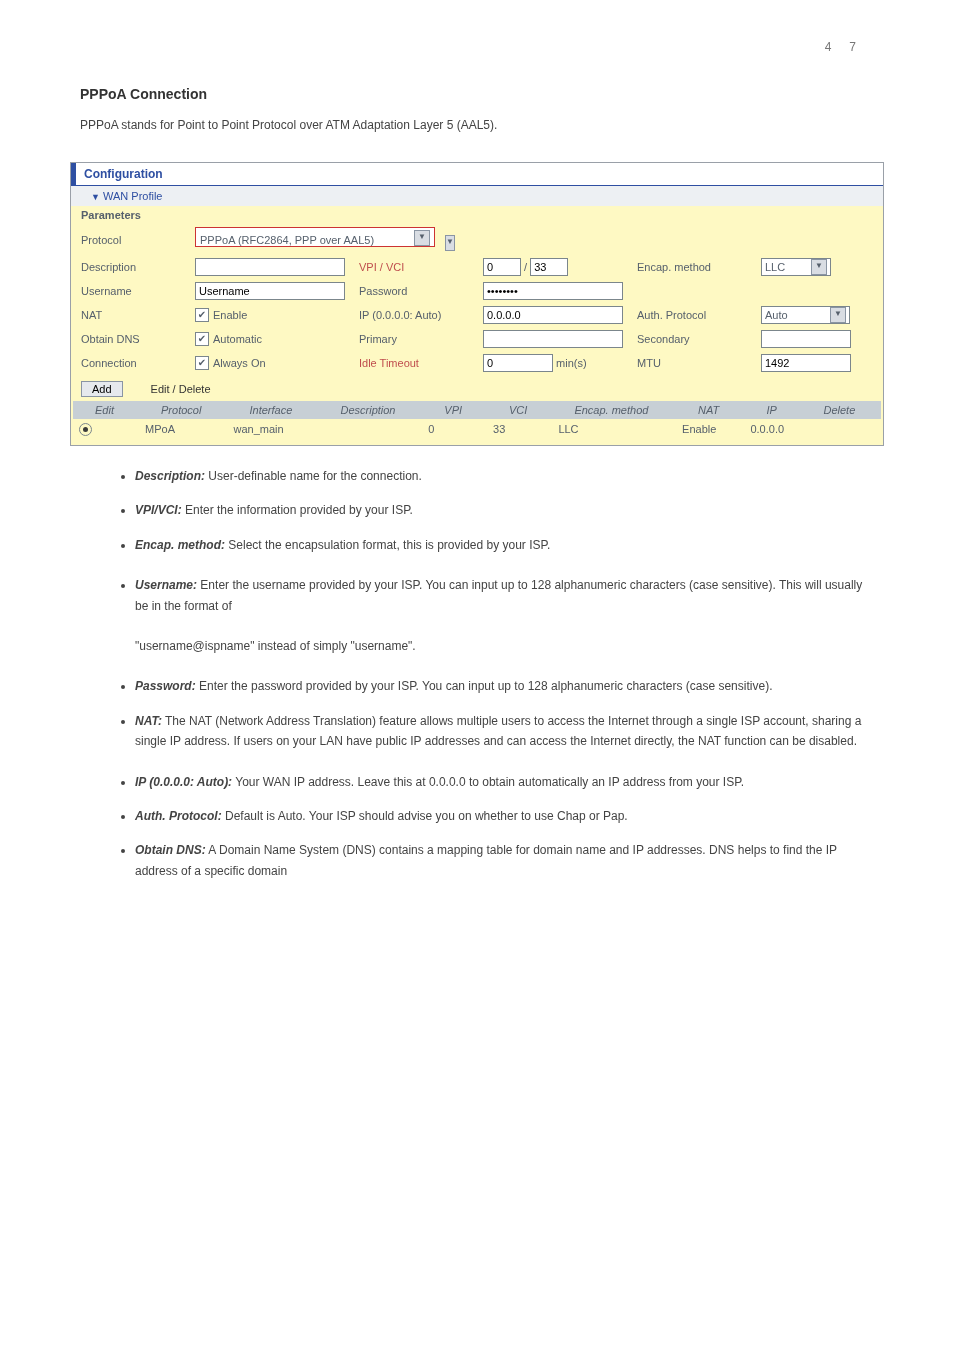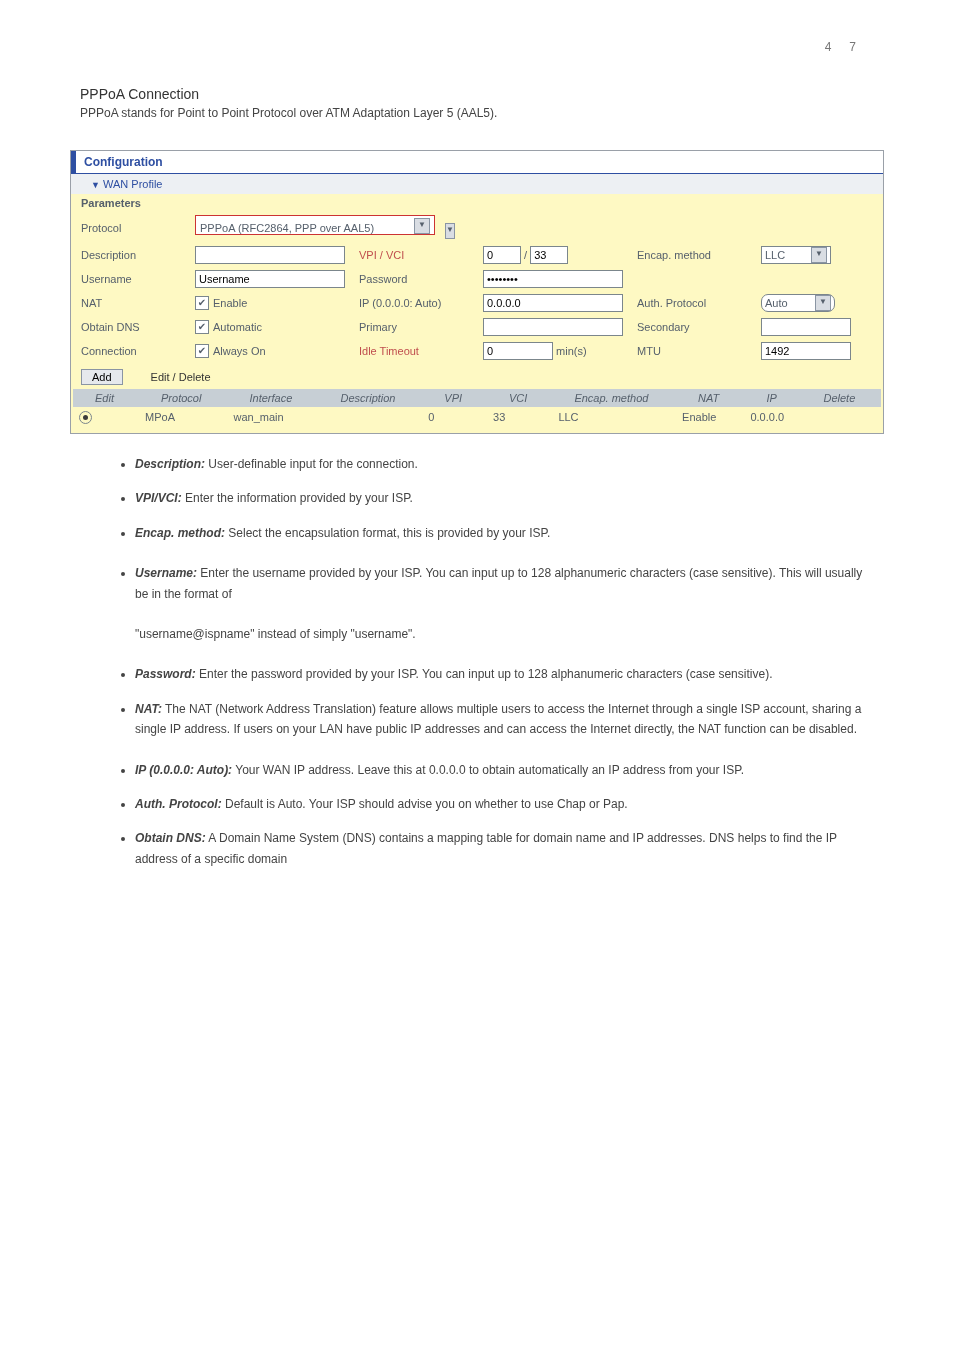--- a/index.html
+++ b/index.html
@@ -15,23 +15,23 @@
   }
   .page-num {
     text-align: right;
     font-size: 12px;
     color: #777;
     margin-bottom: 32px;
     letter-spacing: 18px;
   }
   .heading {
     font-size: 14px;
-    font-weight: normal;
+    font-weight: bold;
     color: #333;
-    margin: 4px 0;
+    margin: 16px 0;
   }
   .intro-line {
     margin-bottom: 30px;
     color: #444;
   }
 
   
   .shot {
     border: 1px solid #9aa0a8;
     background: #fef9c3;
@@ -248,21 +248,21 @@
 
     <div class="formgrid">
       <div class="label">NAT</div>
       <div class="chk">
         <span class="chkbox">✔</span>
         <span>Enable</span>
       </div>
       <div class="label">IP (0.0.0.0: Auto)</div>
       <input class="txt" style="width: 140px;" value="0.0.0.0">
       <div class="label">Auth. Protocol</div>
-      <span class="sel-normal" style="width:74px;border-radius:7px;">
+      <span class="sel-normal" style="width:89px;">
         <span>Auto</span>
         <span class="dropbtn">▼</span>
       </span>
     </div>
 
     <div class="formgrid">
       <div class="label">Obtain DNS</div>
       <div class="chk">
         <span class="chkbox">✔</span>
         <span>Automatic</span>
@@ -323,21 +323,21 @@
             <td>Enable</td>
             <td>0.0.0.0</td>
             <td></td>
           </tr>
         </tbody>
       </table>
     </div>
   </div>
 
   <ul class="body-list">
-    <li><span class="lead">Description:</span><span> User-definable input for the connection.</span></li>
+    <li><span class="lead">Description:</span><span> User-definable name for the connection.</span></li>
     <li><span class="lead">VPI/VCI:</span><span> Enter the information provided by your ISP.</span></li>
     <li><span class="lead">Encap. method:</span><span> Select the encapsulation format, this is provided by your ISP.</span></li>
     <li class="spacer"></li>
     <li><span class="lead">Username:</span><span> Enter the username provided by your ISP. You can input up to 128 alphanumeric characters (case sensitive). This will usually be in the format of</span></li>
   </ul>
   <div class="cont">"username@ispname" instead of simply "username".</div>
   <ul class="body-list">
     <li><span class="lead">Password:</span><span> Enter the password provided by your ISP. You can input up to 128 alphanumeric characters (case sensitive).</span></li>
     <li><span class="lead">NAT:</span><span> The NAT (Network Address Translation) feature allows multiple users to access the Internet through a single ISP account, sharing a single IP address. If users on your LAN have public IP addresses and can access the Internet directly, the NAT function can be disabled.</span></li>
     <li class="spacer"></li>

